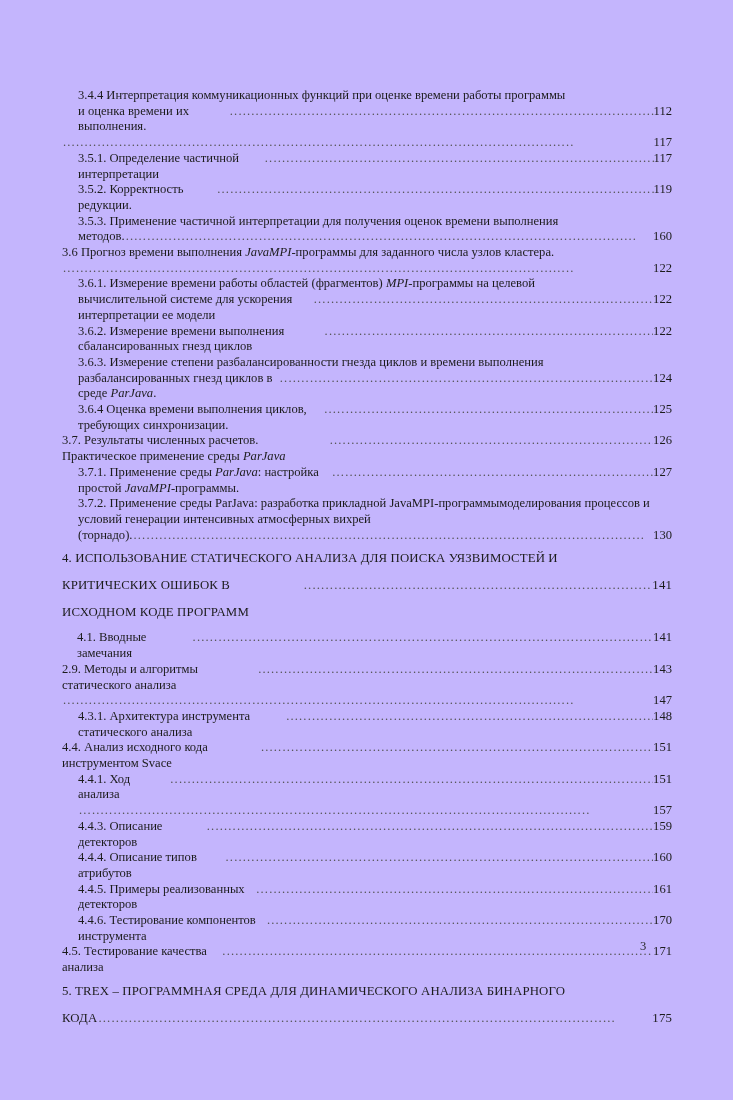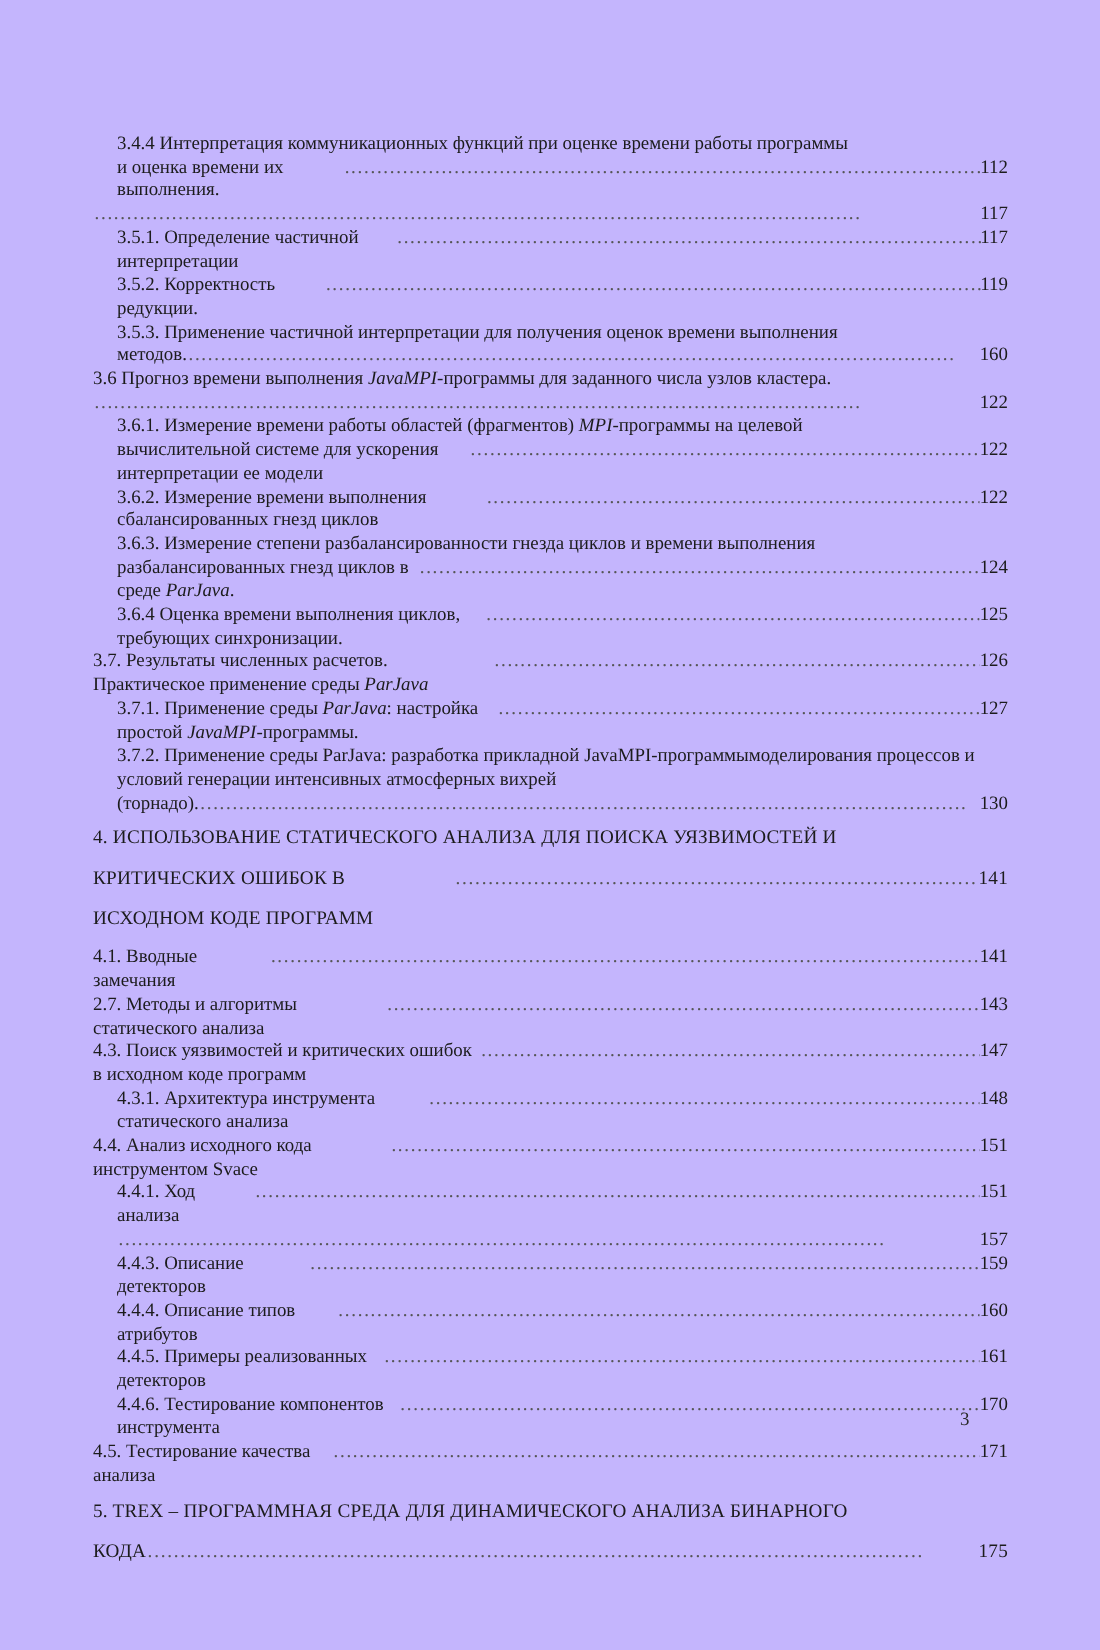--- a/index.html
+++ b/index.html
@@ -82,21 +82,21 @@
   
   .chapter {
     font-size: 12.8px;
     line-height: 27px;
     margin-left: 0px;
     letter-spacing: 0.15px;
   }
   .chapter .ttl { white-space: normal; }
 
   .gap-before-chapter { margin-top: 2px; }
-  .gap-after-chapter  { margin-top: 4px; }
+  .gap-after-chapter  { margin-top: 4px; margin-left: 15px; }
 
   em.it {
     font-style: italic;
   }
 
   
   .folio {
     position: absolute;
     left: 640px;
     top: 939px;
@@ -207,28 +207,27 @@
         </span></div>
       <div class="entry lvl1 gap-after-chapter">
         <span class="row">
           <span class="ttl">4.1. Вводные замечания</span>
           <span class="fill">.......................................................................................................................</span>
           <span class="pg">141</span>
         </span>
       </div>
       <div class="entry lvl1">
         <span class="row">
-          <span class="ttl">2.7. Методы и алгоритмы статического анализа</span>
+          <span class="ttl">2.9. Методы и алгоритмы статического анализа</span>
           <span class="fill">.......................................................................................................................</span>
           <span class="pg">143</span>
         </span>
       </div>
       <div class="entry lvl1">
         <span class="row">
-          <span class="ttl">4.3. Поиск уязвимостей и критических ошибок в исходном коде программ</span>
           <span class="fill">.......................................................................................................................</span>
           <span class="pg">147</span>
         </span>
       </div>
       <div class="entry lvl2">
         <span class="row">
           <span class="ttl">4.3.1. Архитектура инструмента статического анализа</span>
           <span class="fill">.......................................................................................................................</span>
           <span class="pg">148</span>
         </span>

